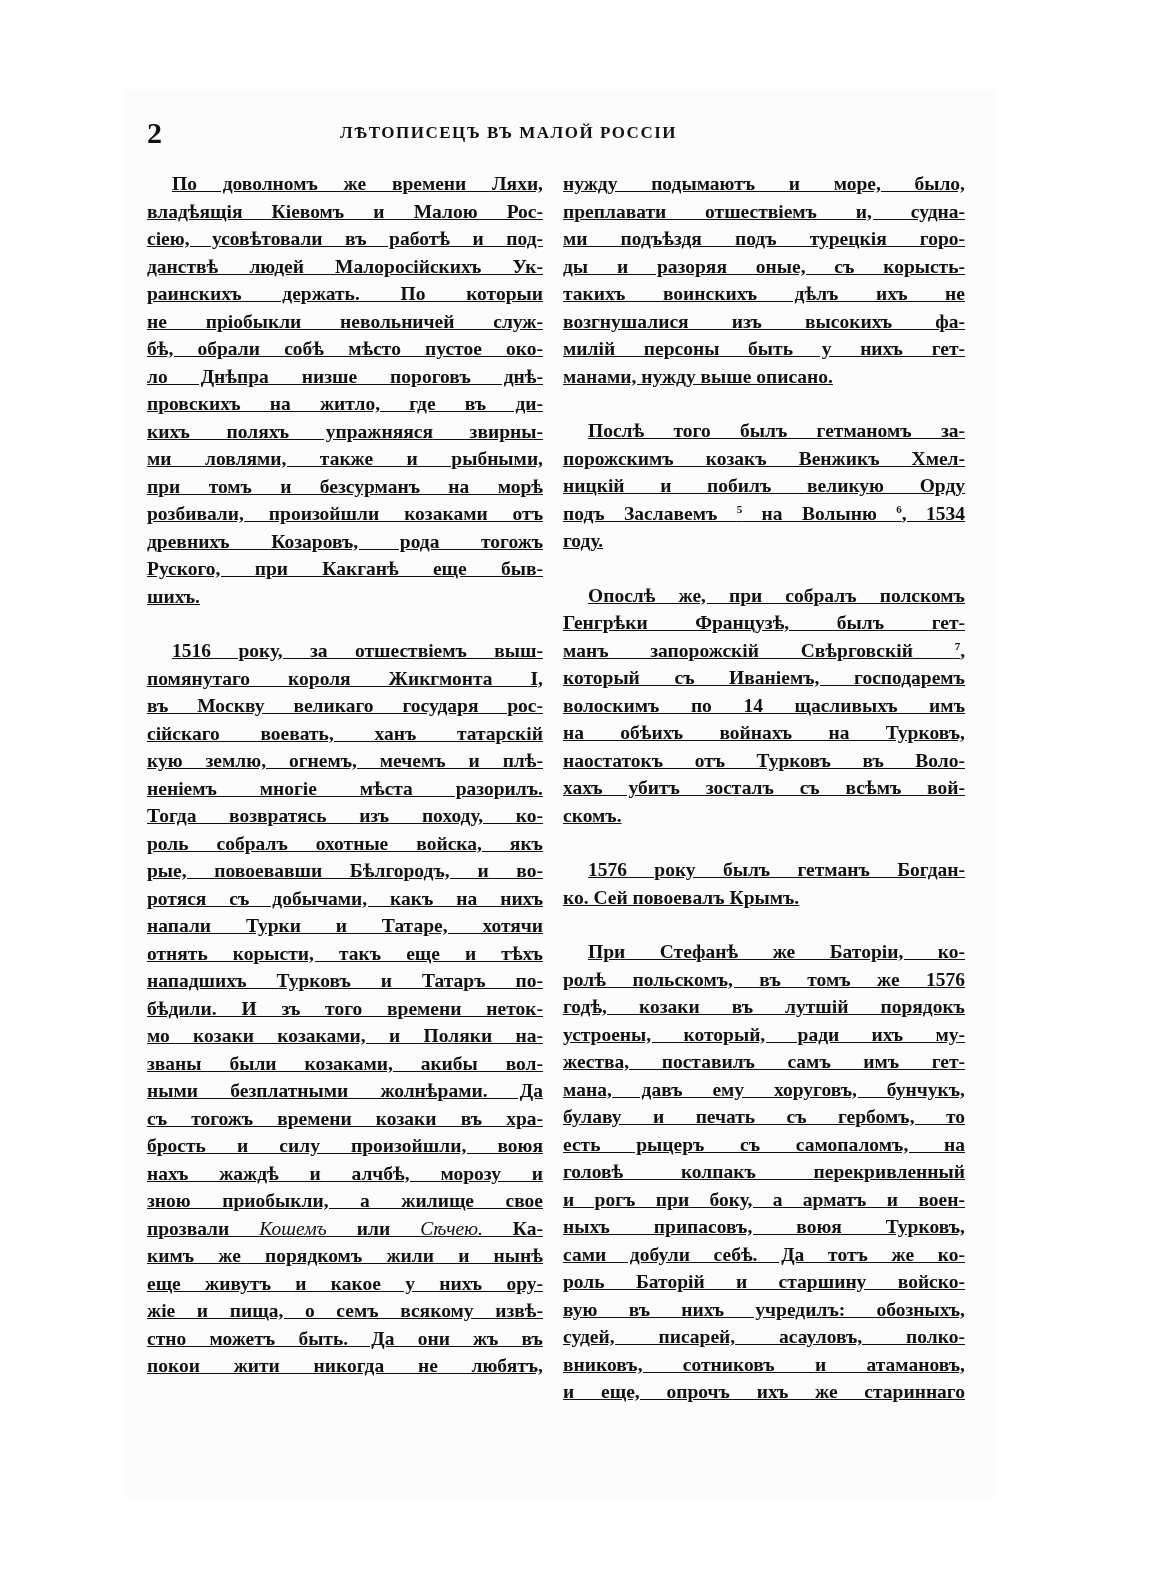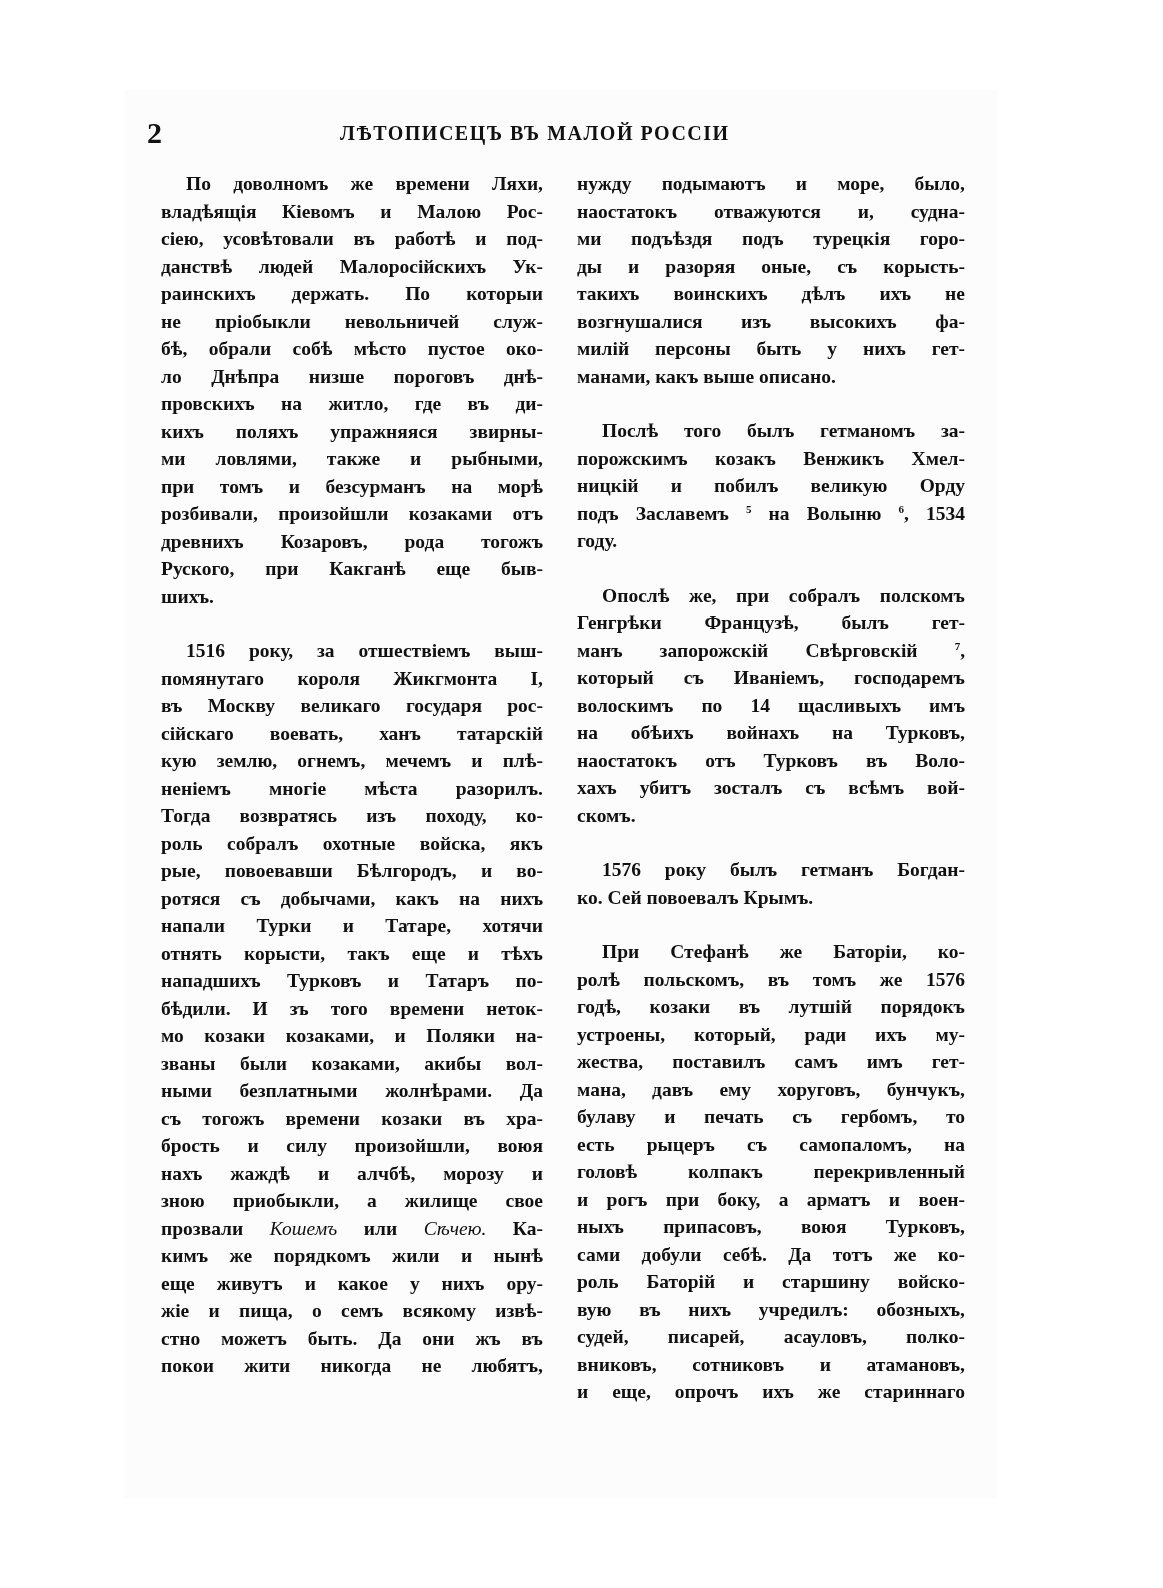--- a/index.html
+++ b/index.html
@@ -31,35 +31,35 @@
       font-size: 30px;
       font-weight: bold;
       line-height: 34px;
     }
     .running-head {
       position: absolute;
       left: 340px;
       top: 122px;
       width: 440px;
       font-family: "Liberation Serif", "DejaVu Serif", serif;
-      font-size: 20px;
+      font-size: 17px;
       font-weight: bold;
       letter-spacing: 1.5px;
       text-transform: uppercase;
       line-height: 22px;
       white-space: nowrap;
     }
     .column {
       position: absolute;
       top: 170px;
     }
     .col-left { left: 147px; width: 396px; }
     .col-right { left: 563px; width: 402px; }
 
-    .para { margin: 0 0 27px 14px; }
+    .para { margin: 0 0 27px 0; text-decoration: underline; }
     .line {
       display: block;
       font-family: "Liberation Serif", "DejaVu Serif", serif;
       font-weight: bold;
       font-size: 19.5px;
       line-height: 27.5px;
       height: 27.5px;
       white-space: nowrap;
       text-align: justify;
       text-align-last: justify;
@@ -137,27 +137,27 @@
     <span class="line">жіе и пища, о семъ всякому извѣ-</span>
     <span class="line">стно можетъ быть. Да они жъ въ</span>
     <span class="line">покои жити никогда не любятъ,</span>
   </div>
 </div>
 
 <div class="column col-right">
 
   <div class="para">
     <span class="line">нужду подымаютъ и море, было,</span>
-    <span class="line">наостатокъ отважуются и, судна-</span>
+    <span class="line">преплавати отшествіемъ и, судна-</span>
     <span class="line">ми подъѣздя подъ турецкія горо-</span>
     <span class="line">ды и разоряя оные, съ корысть-</span>
     <span class="line">такихъ воинскихъ дѣлъ ихъ не</span>
     <span class="line">возгнушалися изъ высокихъ фа-</span>
     <span class="line">милій персоны быть у нихъ гет-</span>
-    <span class="line last">манами, какъ выше описано.</span>
+    <span class="line last">манами, нужду выше описано.</span>
   </div>
 
   <div class="para">
     <span class="line indent">Послѣ того былъ гетманомъ за-</span>
     <span class="line">порожскимъ козакъ Венжикъ Хмел-</span>
     <span class="line">ницкій и побилъ великую Орду</span>
     <span class="line"><span>подъ Заславемъ </span><sup>5</sup><span> на Волыню </span><sup>6</sup><span>, 1534</span></span>
     <span class="line last">году.</span>
   </div>
 

